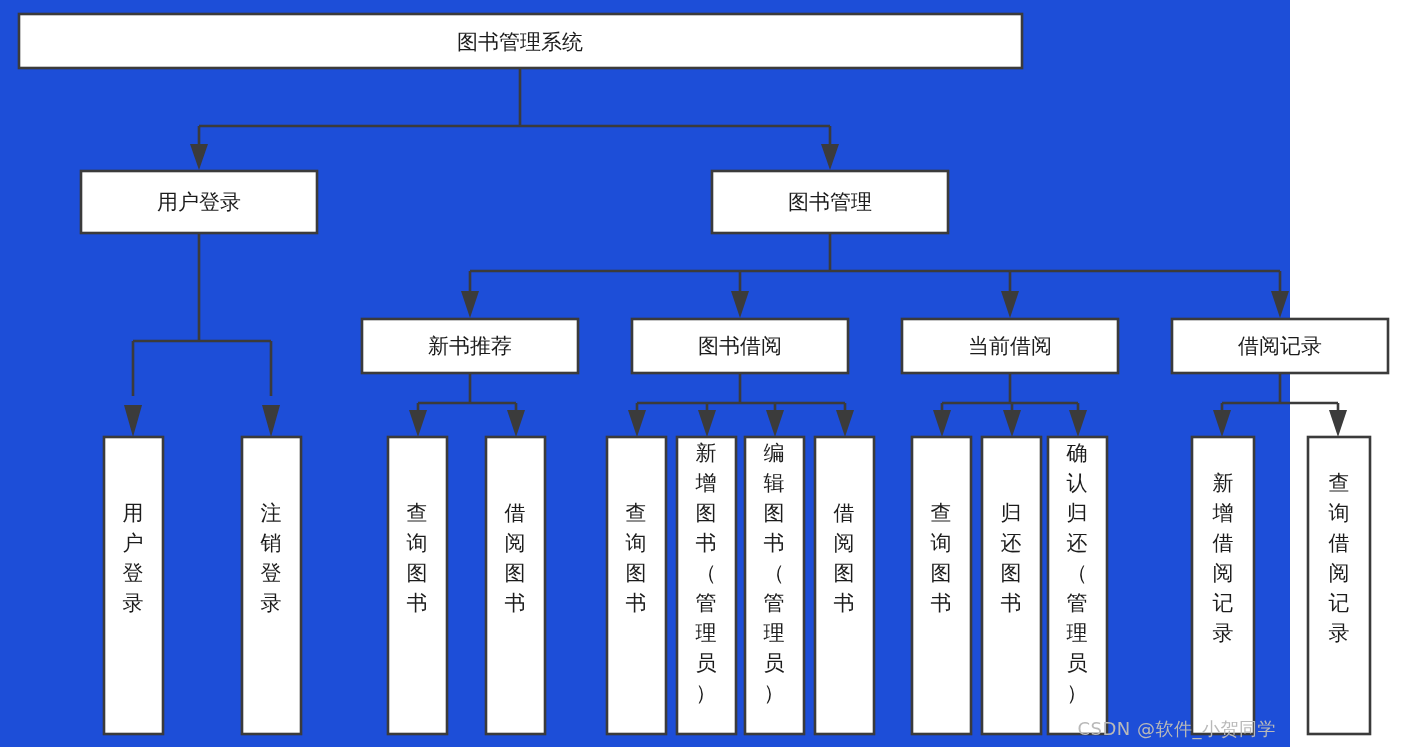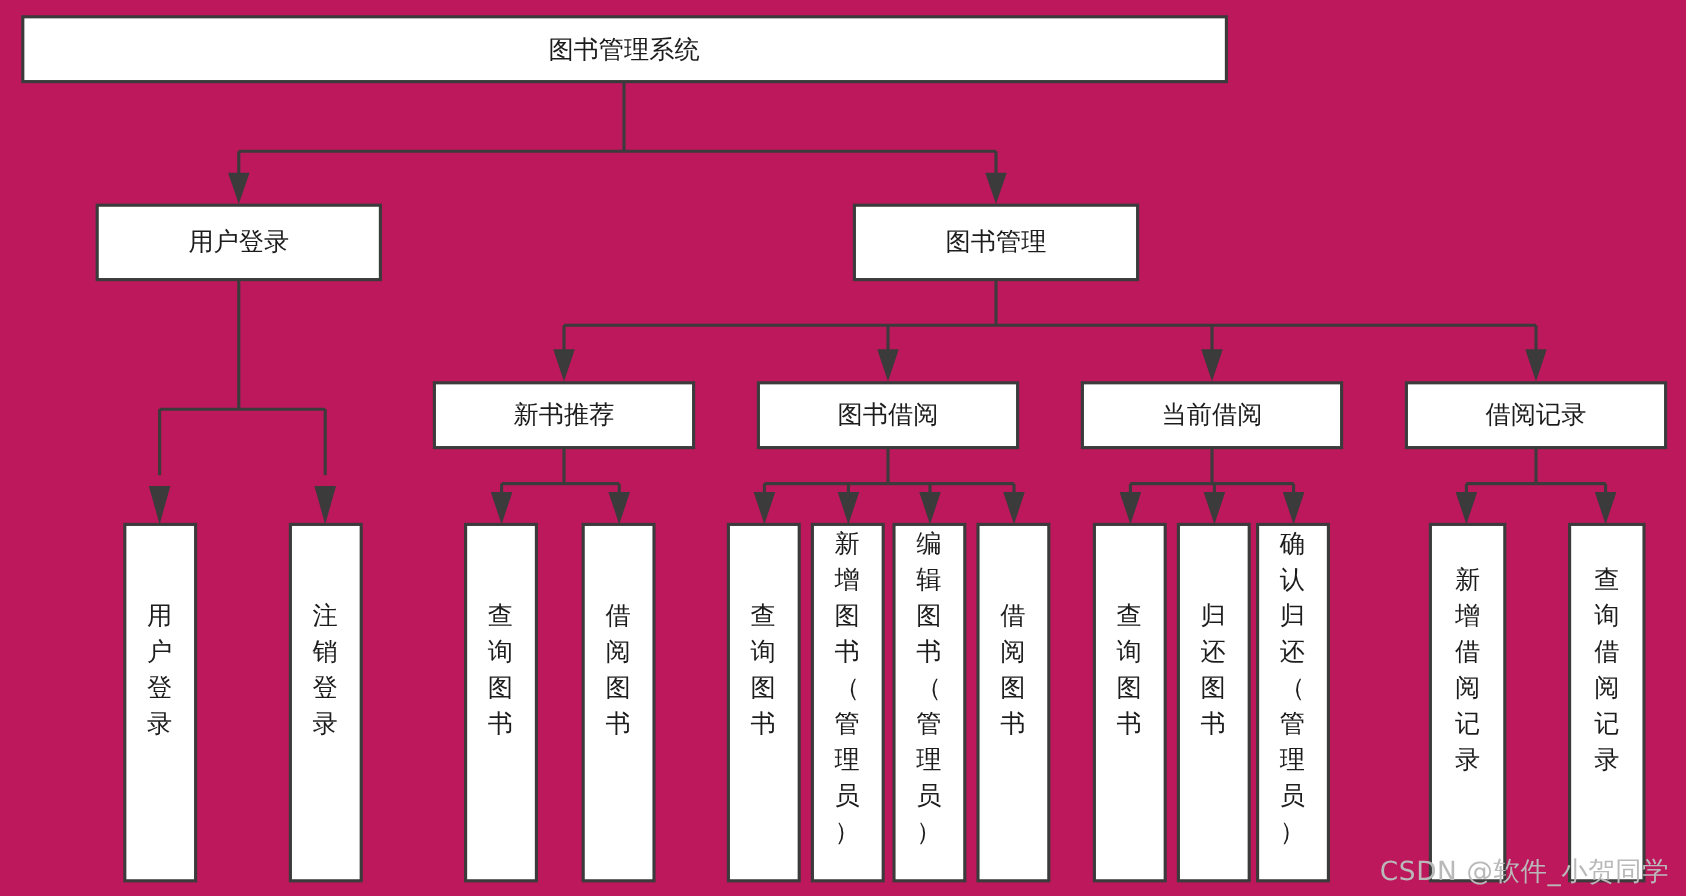--- a/index.html
+++ b/index.html
@@ -9,23 +9,23 @@
     background: #ffffff;
   }
   body {
     width: 1405px;
     height: 747px;
     font-family: "DejaVu Sans", "Liberation Sans", sans-serif;
     overflow: hidden;
   }
   #diagram-root {
     position: relative;
-    width: 1405px;
+    width: 1290px;
     height: 747px;
-    background: #be185d;
+    background: #1d4ed8;
   }
   svg#tree-svg {
     position: absolute;
     left: 0;
     top: 0;
     width: 1405px;
     height: 747px;
     display: block;
   }
   .node-box {
@@ -54,21 +54,21 @@
     font-family: "DejaVu Sans", "Liberation Sans", sans-serif;
     font-size: 21px;
     fill: #1c1c1c;
     text-anchor: middle;
   }
   .watermark {
     position: absolute;
     right: 14px;
     bottom: 6px;
     font-family: "DejaVu Sans", "Liberation Sans", sans-serif;
-    font-size: 22px;
+    font-size: 18px;
     color: #b9b9b9;
     letter-spacing: 0.5px;
     white-space: nowrap;
     user-select: none;
   }
 </style>
 </head>
 <body>
 
 <div id="diagram-root">

